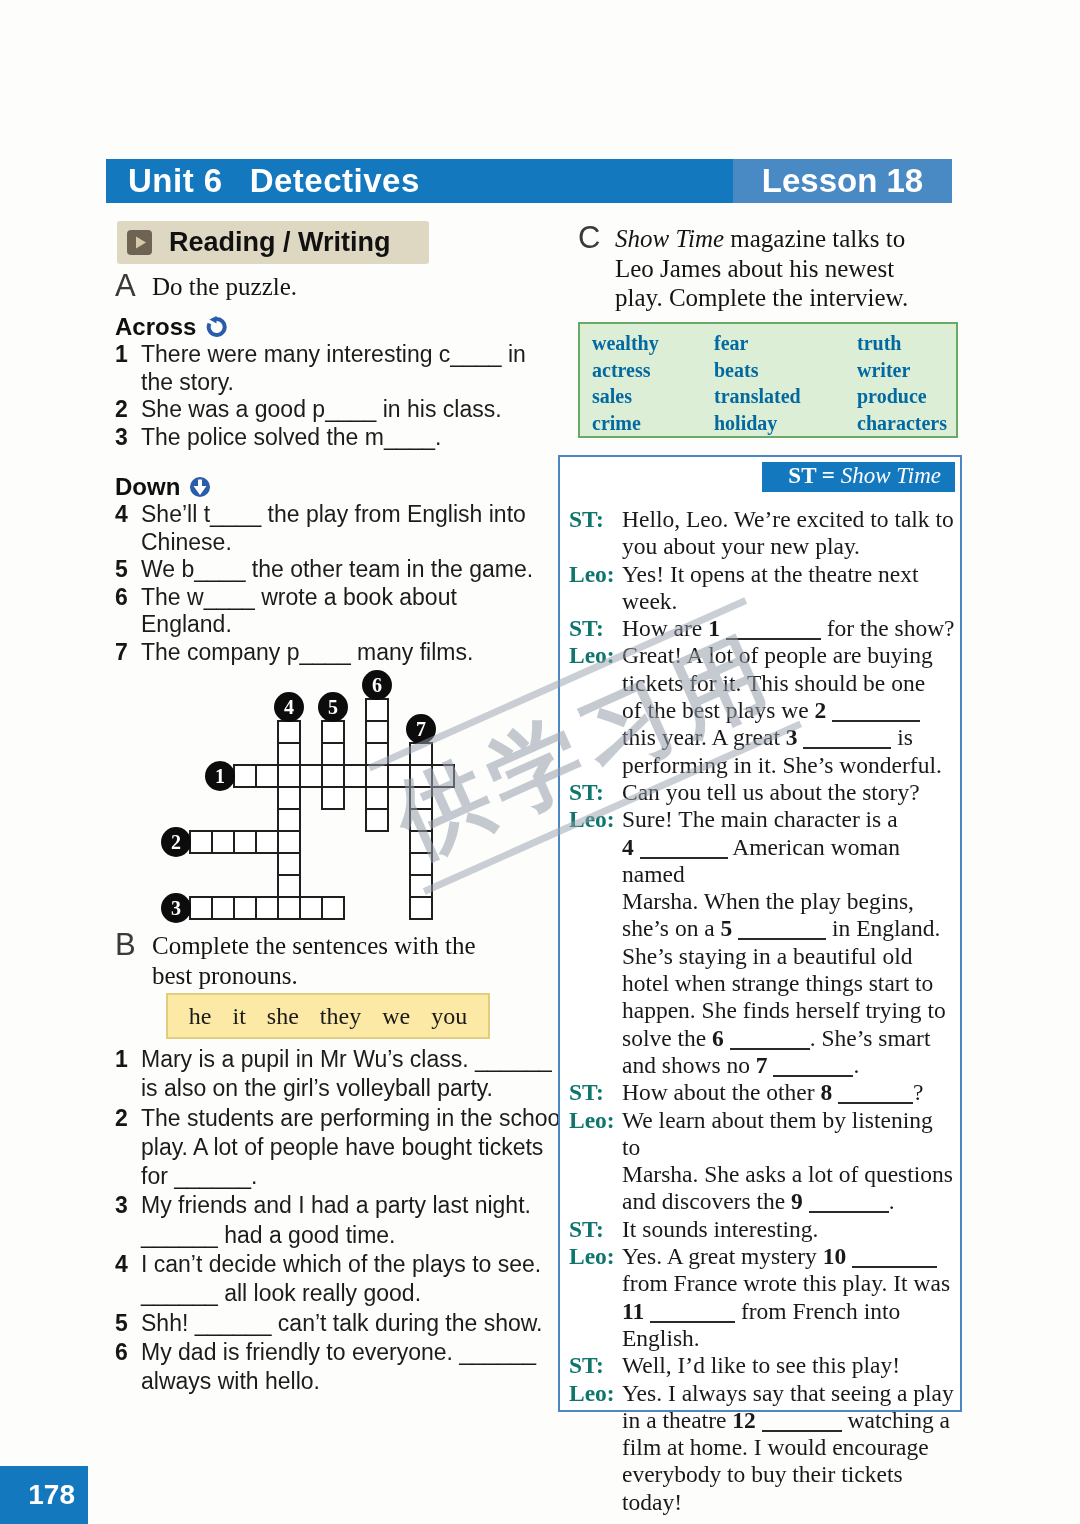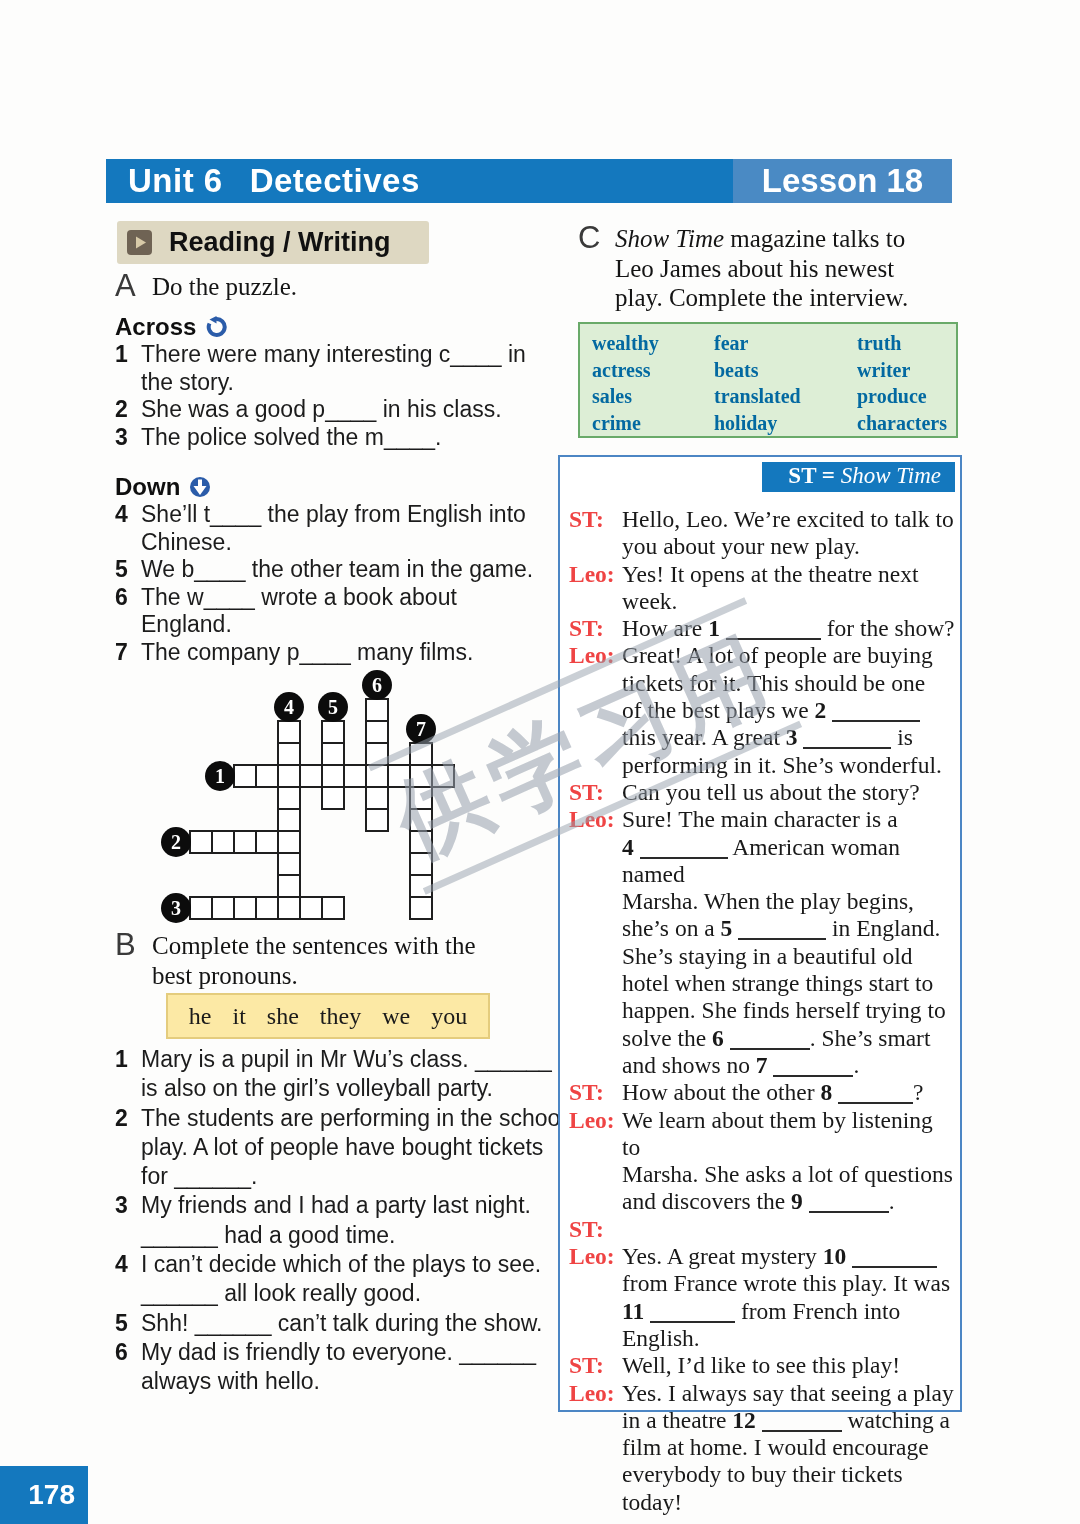--- a/index.html
+++ b/index.html
@@ -61,21 +61,21 @@
           font-family:"Liberation Serif",serif;font-size:20px;line-height:26.5px;color:#0369a1;font-weight:bold;}
 
   .interview{left:558px;top:455px;width:404px;height:957px;box-sizing:border-box;
              border:2px solid #4c86c4;background:#fff;}
   .st-label{position:absolute;top:5px;right:5px;background:#1478be;color:#fff;
             padding:1px 14px 3px 26px;font-family:"Liberation Serif",serif;font-size:23px;}
   .st-label b{font-weight:bold;}
   .dlg{position:absolute;top:49px;left:9px;right:4px;}
   .dlg-row{display:flex;}
   .dlg-speaker{width:53px;flex:0 0 auto;font-family:"Liberation Serif",serif;font-weight:bold;
-               font-size:23.5px;line-height:27.3px;color:#ef4444;}
+               font-size:23.5px;line-height:27.3px;color:#0f766e;}
   .dlg-text{flex:1;font-family:"Liberation Serif",serif;font-size:23.5px;line-height:27.3px;color:#191919;}
   .blank{display:inline-block;height:2px;border-bottom:2px solid #2a2a2a;transform:translateY(4px);}
 
   
   .watermark{left:318px;top:636px;width:534px;height:220px;display:flex;align-items:center;
              justify-content:center;transform:rotate(-24deg);pointer-events:none;z-index:5;}
   .watermark-inner{border-top:7px solid rgba(150,159,172,0.5);border-bottom:7px solid rgba(150,159,172,0.5);
              padding:2px 6px;font-size:92px;letter-spacing:8px;color:rgba(150,159,172,0.55);
              font-weight:bold;white-space:nowrap;}
 
@@ -355,20 +355,21 @@
           <span class="dlg-text pre">How about the other <b>8</b> <span class="blank" style="width:75px"></span>?</span>
         </div>
         <div class="dlg-row">
           <span class="dlg-speaker">Leo:</span>
           <span class="dlg-text pre">We learn about them by listening to
 Marsha. She asks a lot of questions
 and discovers the <b>9</b> <span class="blank" style="width:80px"></span>.</span>
         </div>
         <div class="dlg-row">
           <span class="dlg-speaker">ST:</span>
+          <span class="dlg-text pre">It sounds interesting.</span>
         </div>
         <div class="dlg-row">
           <span class="dlg-speaker">Leo:</span>
           <span class="dlg-text pre">Yes. A great mystery <b>10</b> <span class="blank" style="width:85px"></span>
 from France wrote this play. It was
 <b>11</b> <span class="blank" style="width:85px"></span> from French into English.</span>
         </div>
         <div class="dlg-row">
           <span class="dlg-speaker">ST:</span>
           <span class="dlg-text pre">Well, I’d like to see this play!</span>

